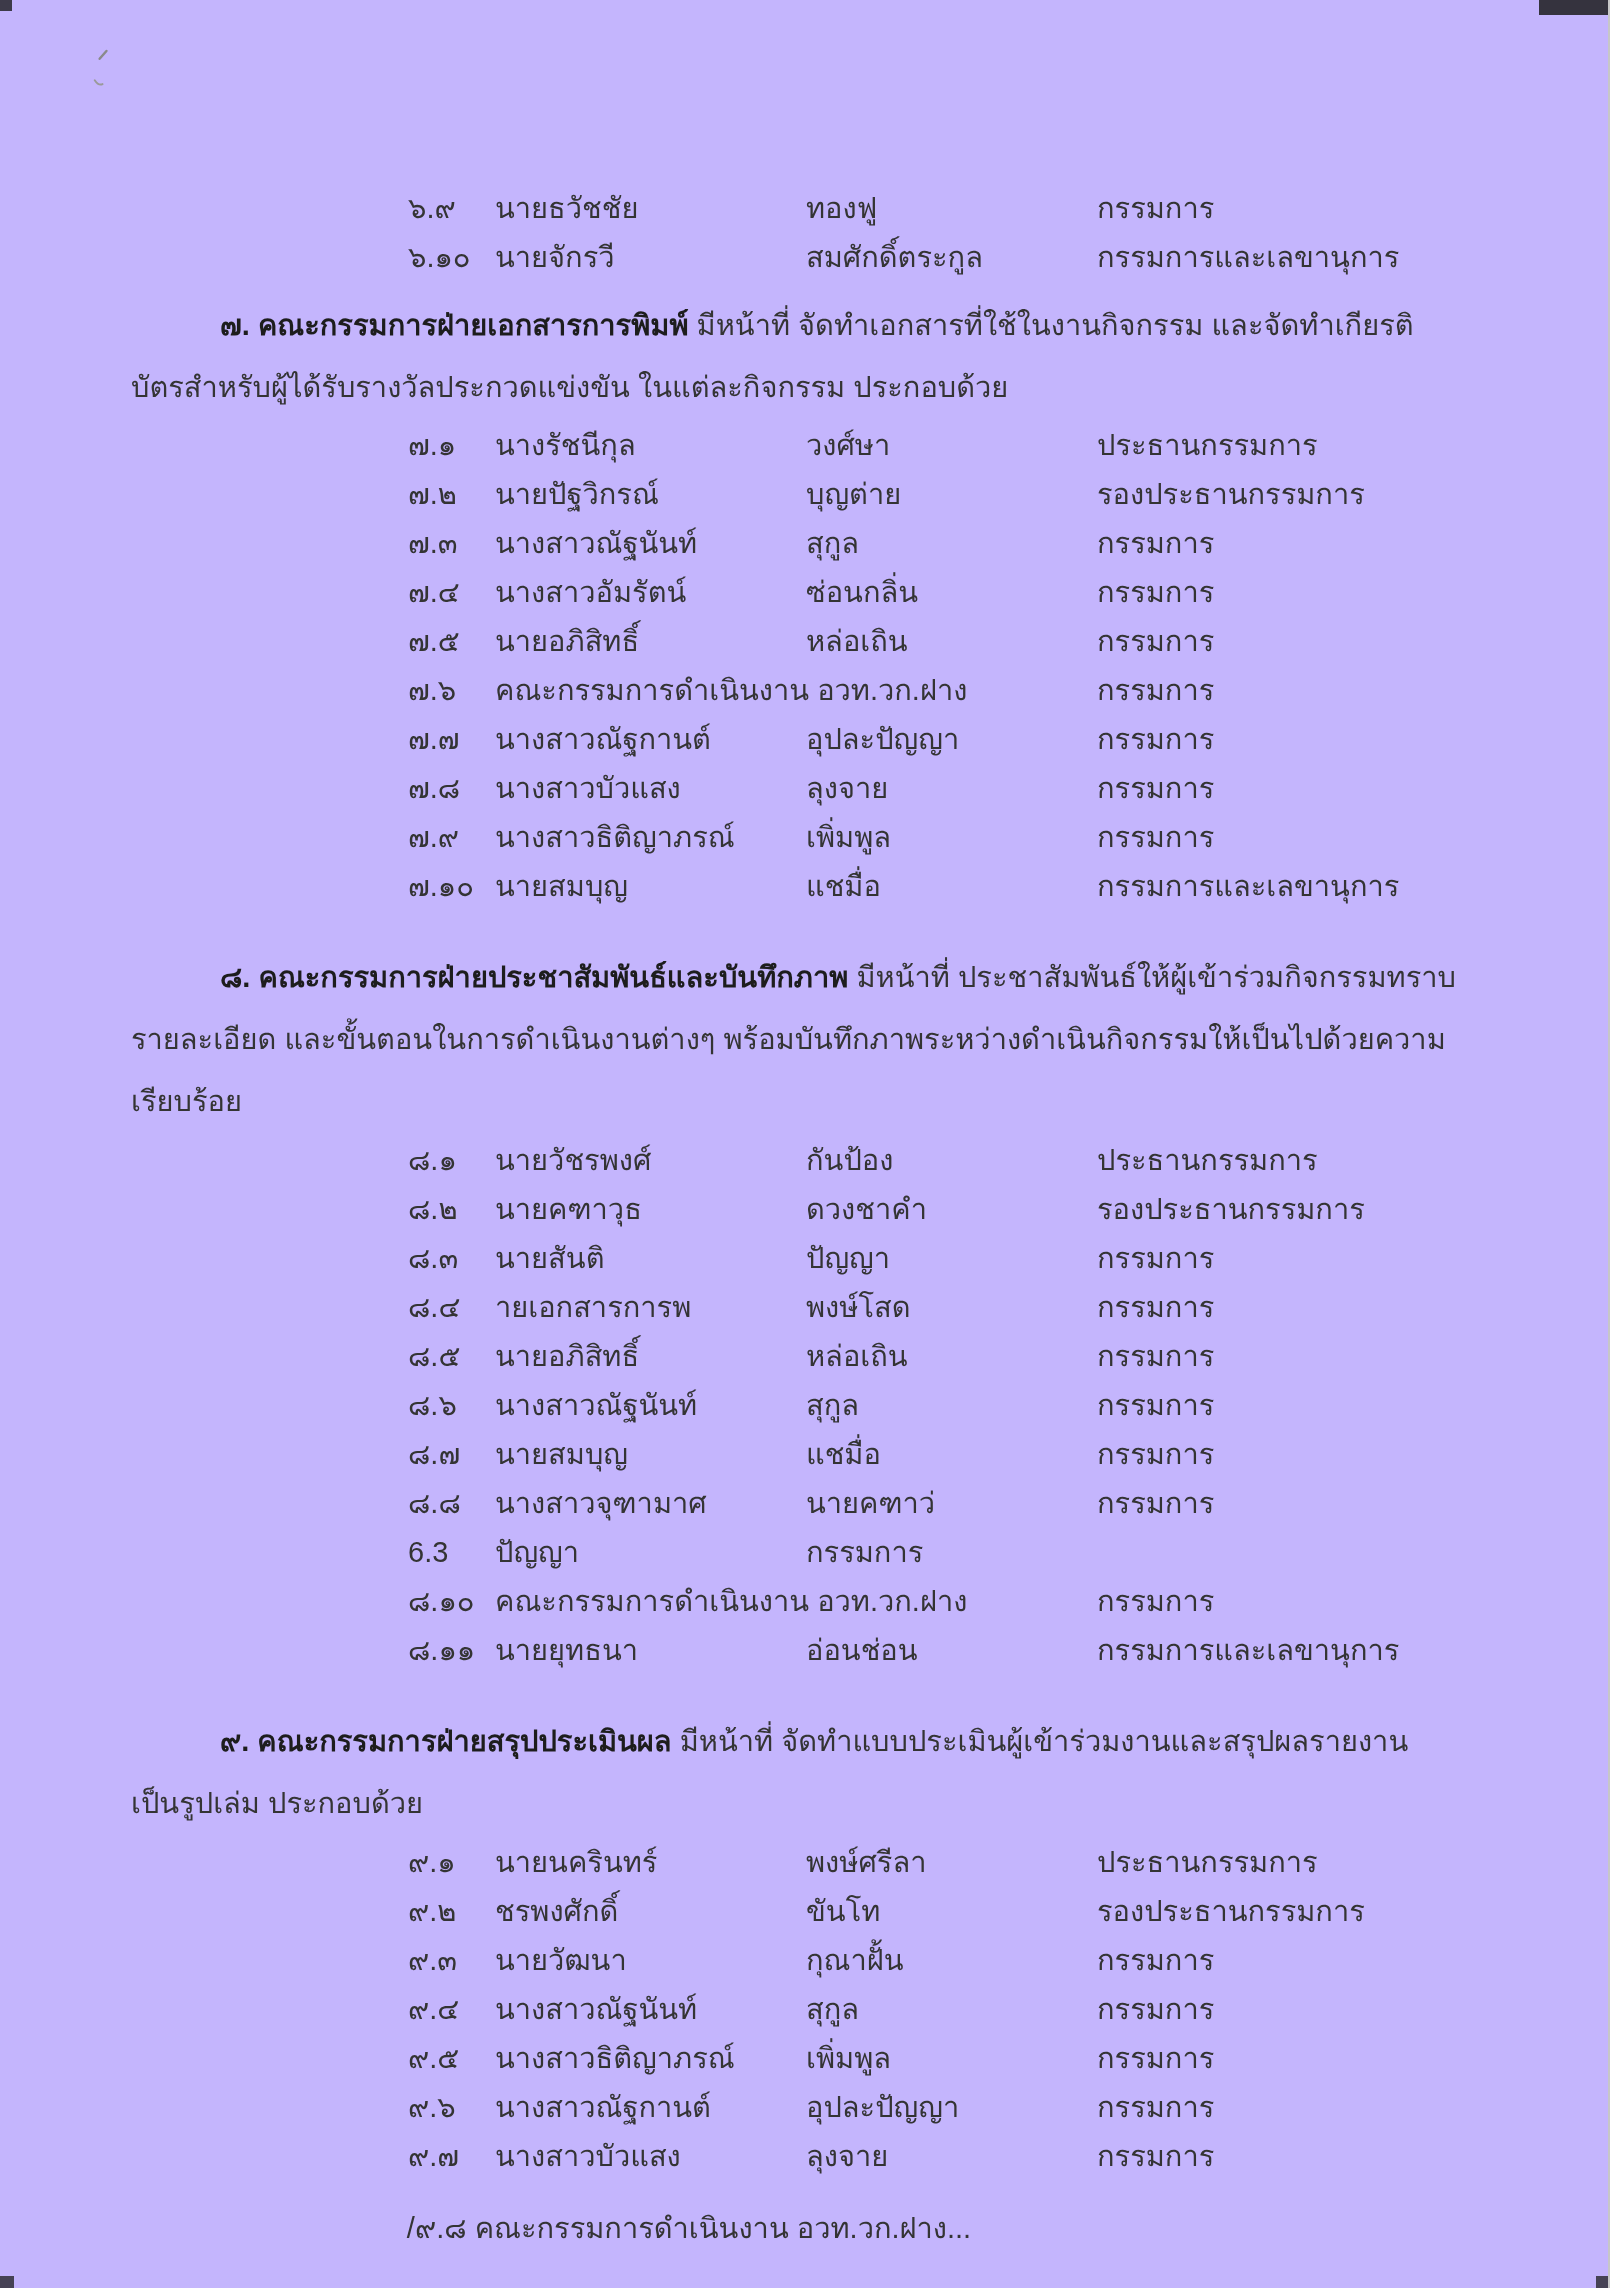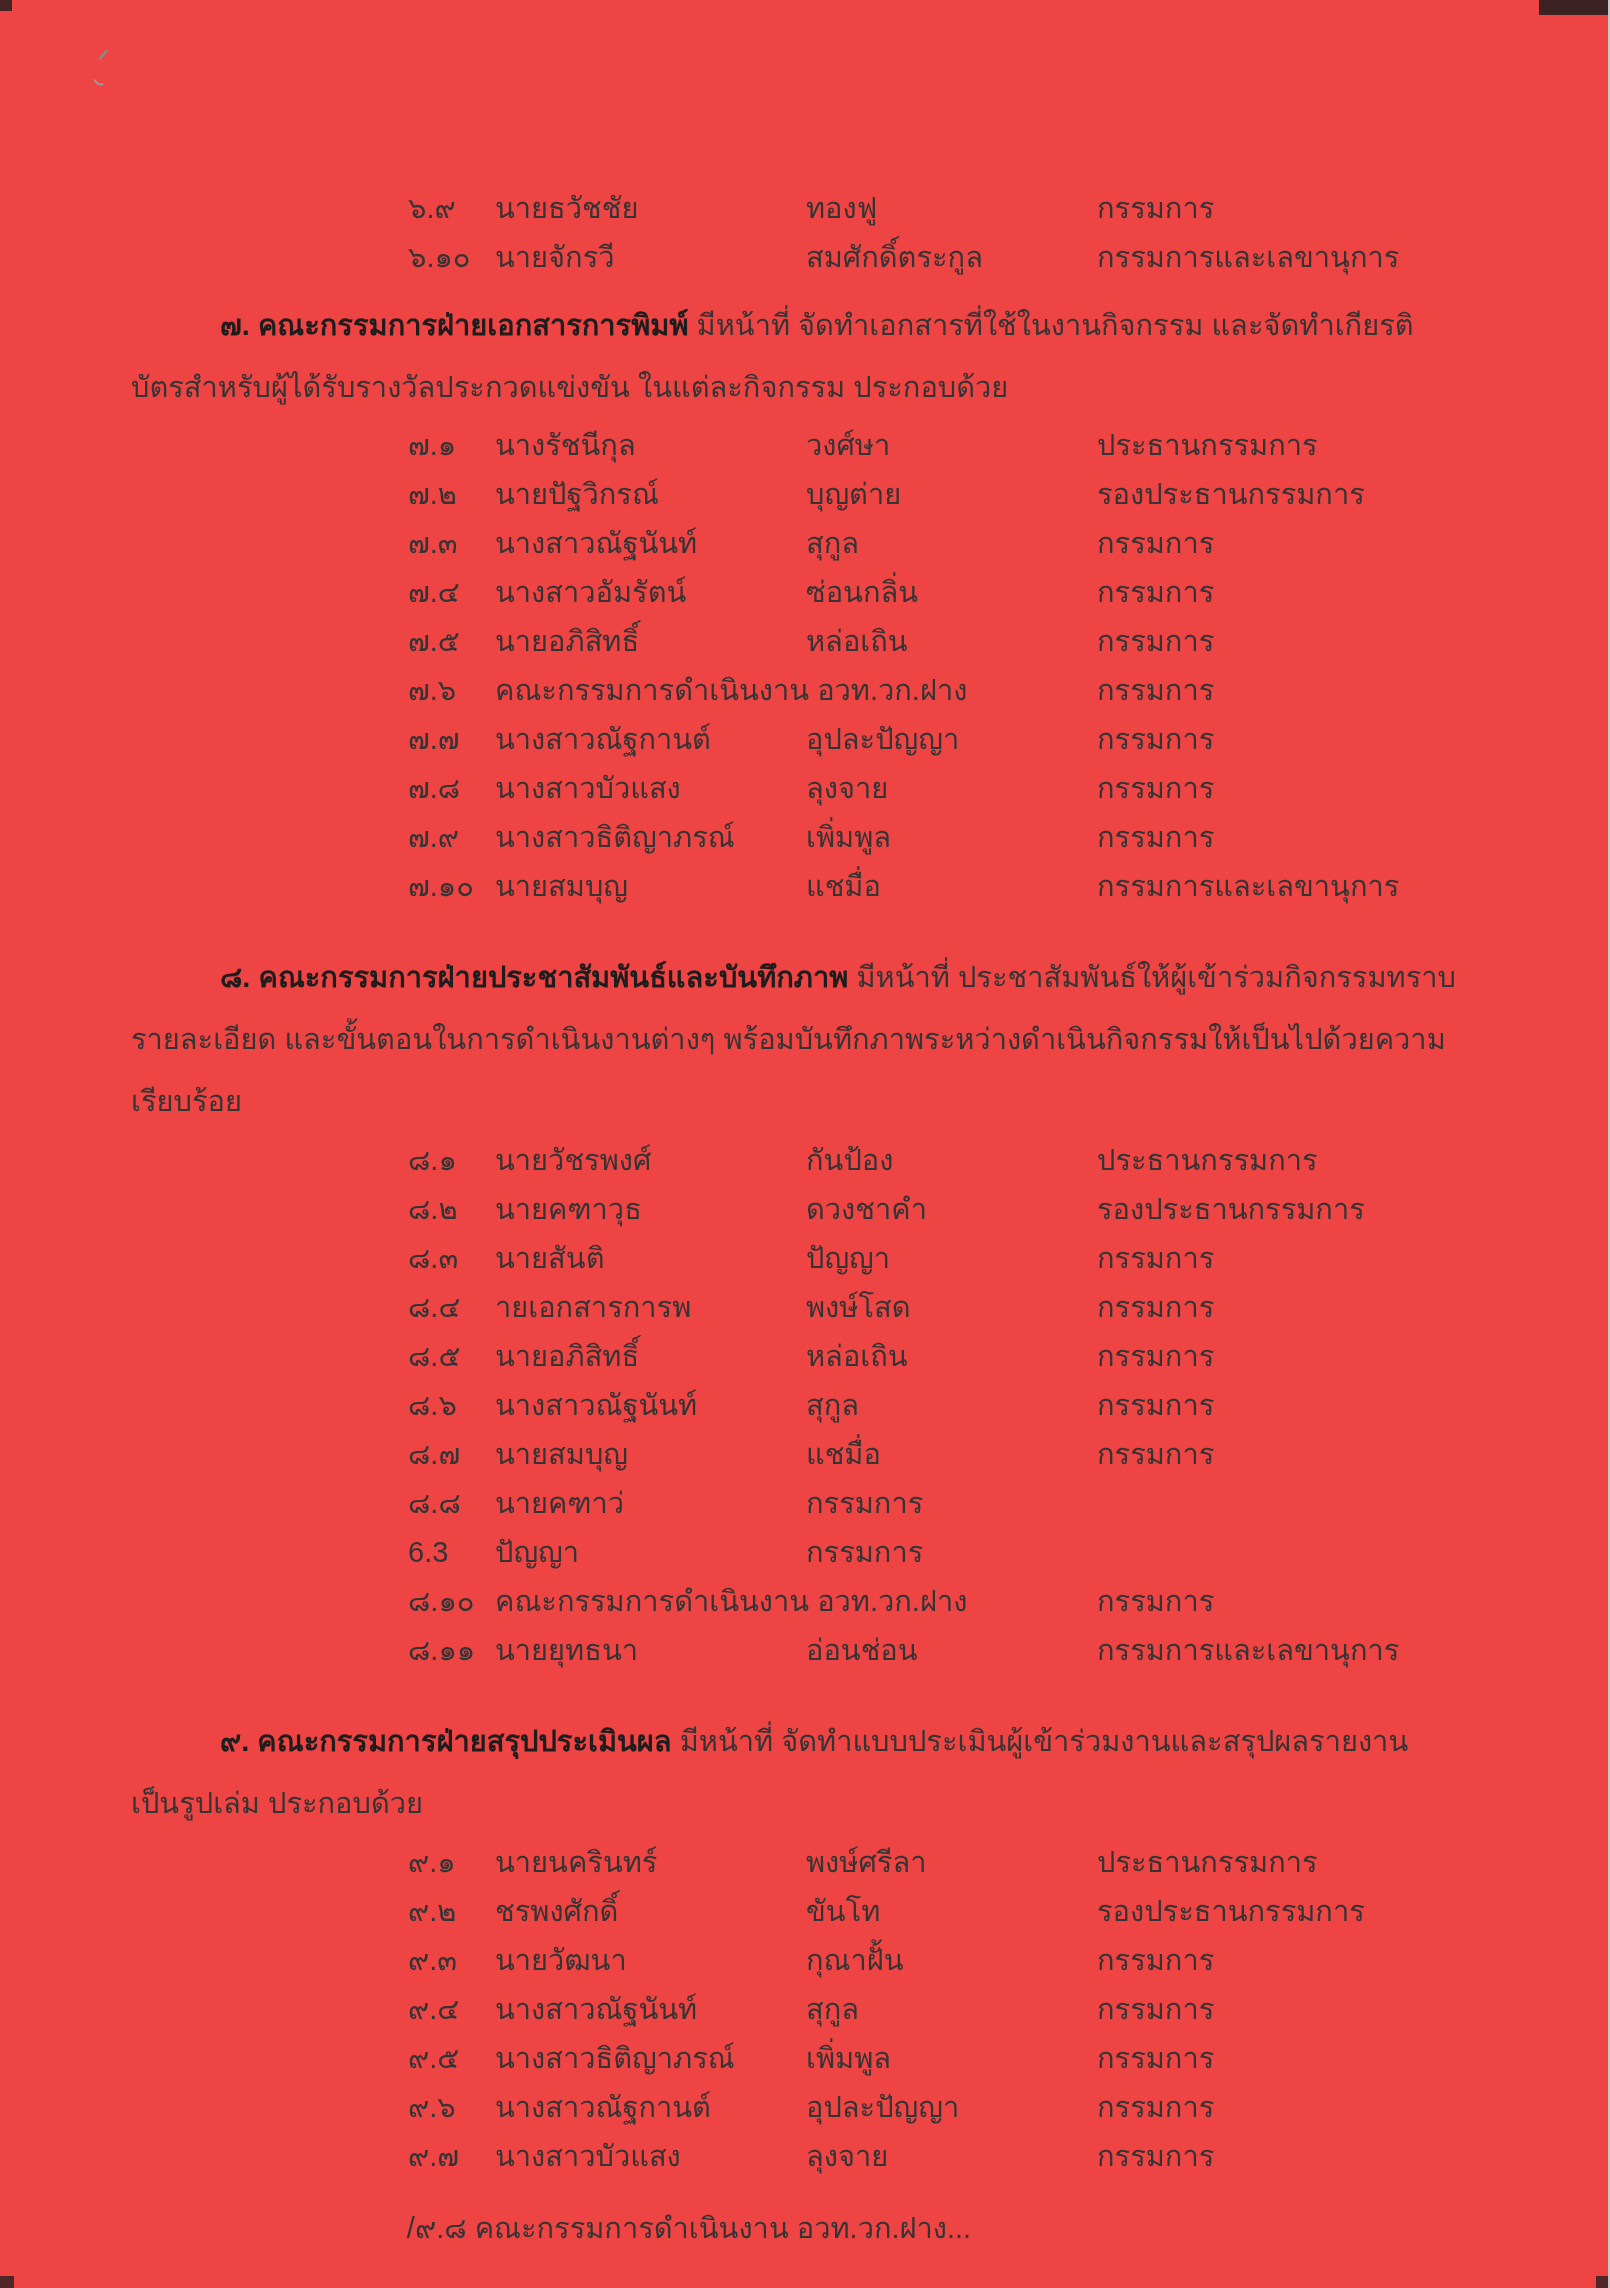--- a/index.html
+++ b/index.html
@@ -1,19 +1,19 @@
 <!DOCTYPE html>
 <html lang="th"><head>
 <meta charset="utf-8">
 <style>
   html,body{margin:0;padding:0;background:#ffffff;}
   .page{
     position:relative;
     width:1611px;height:2288px;
-    background:#ef4444;
+    background:#c4b5fd;
     overflow:hidden;
     font-family:"Liberation Sans","DejaVu Sans",sans-serif;
     color:#343434;
     font-size:29px;
   }
   .content{
     position:relative;
     padding:184px 155px 0 131px;
   }
   
@@ -186,20 +186,21 @@
     <span class="col role">กรรมการ</span>
   </div>
             <div class="member-row">
     <span class="col no">๘.๗</span>
     <span class="col name">นายสมบุญ</span>
     <span class="col surname">แชมื่อ</span>
     <span class="col role">กรรมการ</span>
   </div>
             <div class="member-row">
     <span class="col no">๘.๘</span>
+    <span class="col name">นางสาวจุฑามาศ</span>
     <span class="col surname">นายคฑาว่</span>
     <span class="col role">กรรมการ</span>
   </div>
             <div class="member-row">
     <span class="col no">6.3</span>
     <span class="col surname">ปัญญา</span>
     <span class="col role">กรรมการ</span>
   </div>
             <div class="member-row wide">
     <span class="col no">๘.๑๐</span>

